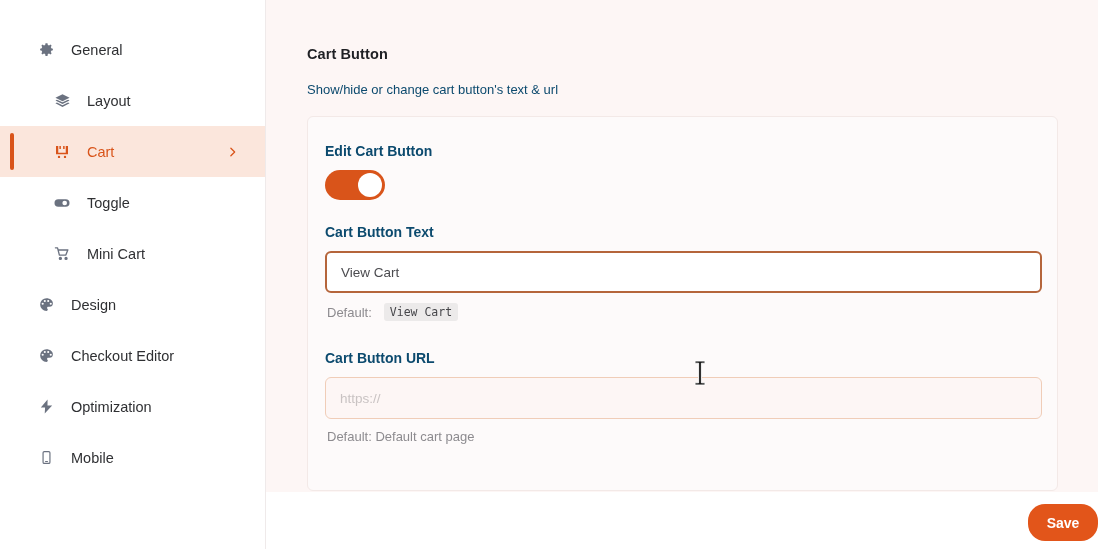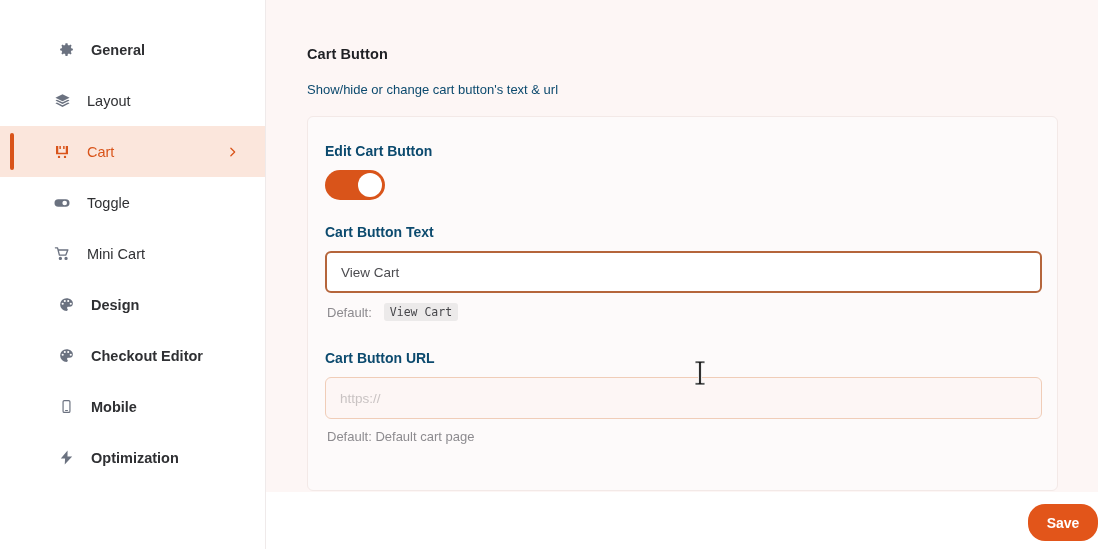--- a/index.html
+++ b/index.html
@@ -47,21 +47,21 @@
     flex: none;
     color: #6b7280;
   }
   .nav-item .ico svg { display: block; }
   .nav-item .lbl {
     font-size: 14.5px;
     color: #2f3033;
     margin-left: 15px;
     white-space: nowrap;
   }
-  .lvl0 { padding-left: 56px; font-weight: bold; }
+  .lvl0 { padding-left: 36px; }
   .lvl1 { padding-left: 52px; }
 
   .nav-item.active {
     background: #fbe6dc;
   }
   .nav-item.active .ico { color: #d9541a; }
   .nav-item.active .lbl { color: #d9541a; }
   .accent-bar {
     position: absolute;
     left: 10px;
@@ -298,35 +298,35 @@
       <span class="ico">
         <svg width="17" height="17" viewBox="0 0 24 24" fill="currentColor">
           <path d="M12 3a9 9 0 000 18c1 0 1.8-.8 1.8-1.8 0-.5-.2-.9-.5-1.2-.3-.3-.5-.7-.5-1.1 0-1 .8-1.8 1.8-1.8H16a5 5 0 005-5c0-3.9-4-7.1-9-7.1zM6.6 12.5a1.5 1.5 0 110-3 1.5 1.5 0 010 3zm3-4a1.5 1.5 0 110-3 1.5 1.5 0 010 3zm4.8 0a1.5 1.5 0 110-3 1.5 1.5 0 010 3zm3.6 4a1.5 1.5 0 110-3 1.5 1.5 0 010 3z"></path>
         </svg>
       </span>
       <span class="lbl">Checkout Editor</span>
     </div>
 
     <div class="nav-item lvl0">
       <span class="ico">
+        <svg width="17" height="17" viewBox="0 0 24 24" fill="currentColor">
+          <path d="M13.5 2L4 13.5h6L9.5 22 20 10.5h-6.6L13.5 2z"></path>
+        </svg>
+      </span>
+      <span class="lbl">Optimization</span>
+    </div>
+
+    <div class="nav-item lvl0">
+      <span class="ico">
         <svg width="15" height="15" viewBox="0 0 24 24" fill="none" stroke="currentColor" stroke-width="1.9" stroke-linecap="round" stroke-linejoin="round">
           <rect x="6.5" y="2.5" width="11" height="19" rx="2"></rect>
           <line x1="10.5" y1="18.4" x2="13.5" y2="18.4"></line>
         </svg>
       </span>
       <span class="lbl">Mobile</span>
-    </div>
-
-    <div class="nav-item lvl0">
-      <span class="ico">
-        <svg width="17" height="17" viewBox="0 0 24 24" fill="currentColor">
-          <path d="M13.5 2L4 13.5h6L9.5 22 20 10.5h-6.6L13.5 2z"></path>
-        </svg>
-      </span>
-      <span class="lbl">Optimization</span>
     </div>
   </nav>
 
   <div class="main">
 
     <div class="panel">
       <div class="panel-inner">
         <p class="sec-title">Cart Button</p>
         <p class="sec-sub">Show/hide or change cart button's text &amp; url</p>
 

